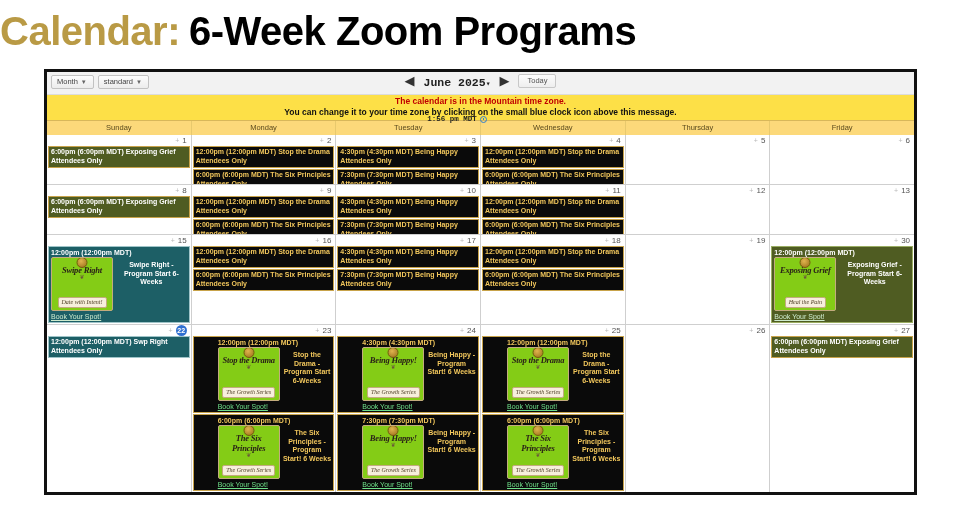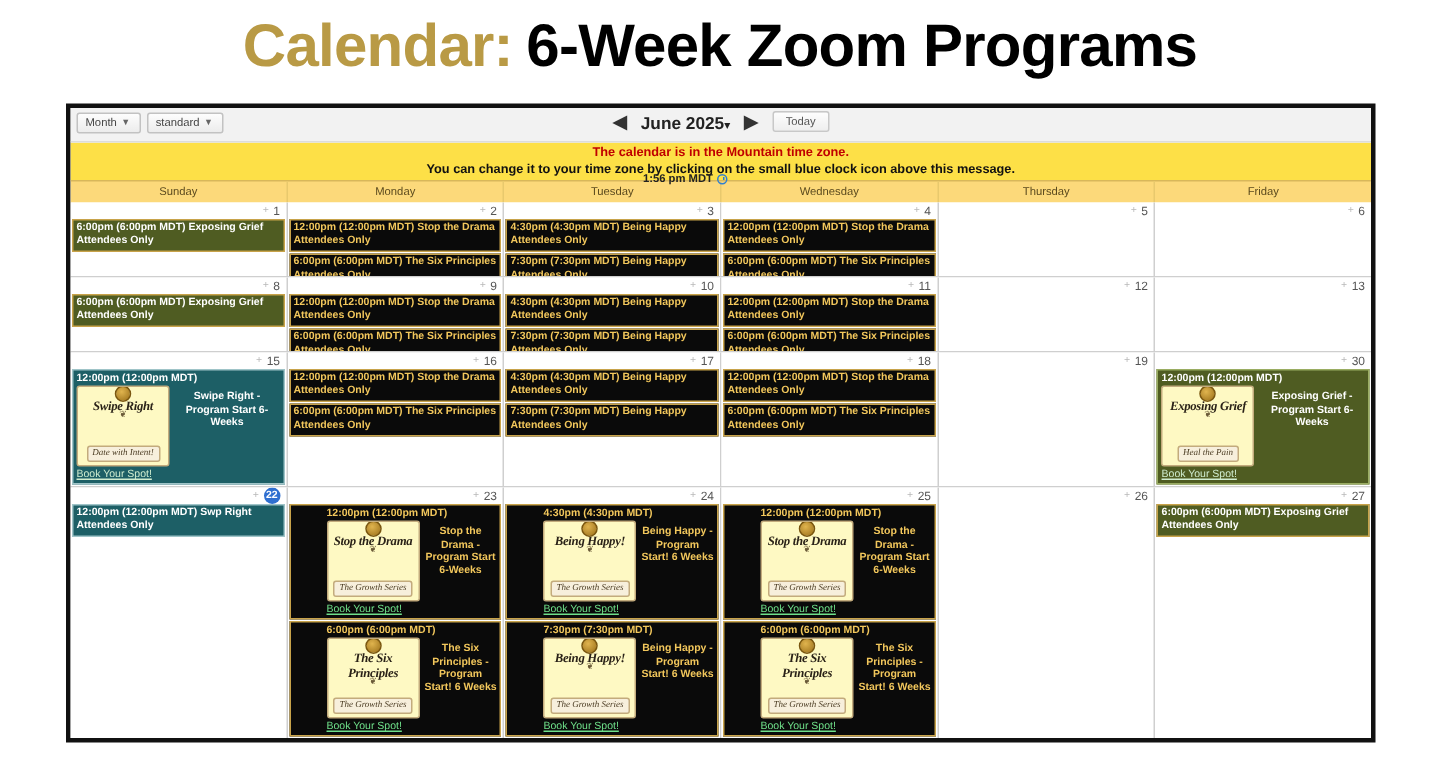--- a/index.html
+++ b/index.html
@@ -6,21 +6,21 @@
   html, body {
     width: 960px; height: 510px;
     background: #ffffff;
     font-family: "Liberation Sans", sans-serif;
     overflow: hidden;
   }
 
   
   #page-title {
     height: 62px;
-    display: flex; align-items: center; justify-content: center;
+    display: flex; align-items: center; justify-content: flex-start;
     gap: 0;
     white-space: nowrap;
   }
   #page-title .t-accent {
     font-size: 40px; font-weight: 700; color: #b99a45;
     letter-spacing: -0.5px;
   }
   #page-title .t-main {
     font-size: 40px; font-weight: 700; color: #000;
     letter-spacing: -0.5px; padding-left: 9px;
@@ -55,21 +55,21 @@
   .pill .caret { font-size: 6px; color: #666; }
 
   .tb-center {
     position: absolute; left: 0; right: 0; top: 1px;
     display: flex; align-items: flex-start; justify-content: center; gap: 9px;
   }
   .nav-arrow {
     color: #333; font-size: 13px; line-height: 13px; cursor: pointer;
     margin-top: 1px;
   }
-  .date-block { text-align: center; }
+  .date-block { text-align: center; font-family: Liberation Mono, monospace; }
   .date-title {
     font-size: 11.5px; font-weight: 700; color: #222; line-height: 12px;
   }
   .date-title .caret { font-size: 8px; font-weight: 400; }
   .date-time {
     font-size: 7.5px; font-weight: 700; color: #222; line-height: 10px;
     display: flex; align-items: center; justify-content: center; gap: 3px; margin-top: 23px;
   }
   .clock-ico {
     width: 7px; height: 7px; border-radius: 50%;
@@ -166,21 +166,21 @@
   .evx .link {
     font-size: 7px; line-height: 9px; font-weight: 400;
     color: #6fe08a; text-decoration: underline; display: block;
     padding-top: 1px;
   }
   .evx.olive .link, .evx.teal .link { color: #cfeccf; }
 
   
   .scroll {
     width: 62px; flex: 0 0 62px; height: 54px;
-    background: #fef9c3;
+    background: #84cc16;
     border: 1px solid #c3ab7d;
     border-radius: 2px;
     position: relative;
     display: flex; flex-direction: column;
     align-items: center; justify-content: center;
     overflow: hidden;
   }
   .scroll .seal {
     position: absolute; top: -1px; left: 50%; transform: translateX(-50%);
     width: 11px; height: 11px; border-radius: 50%;

